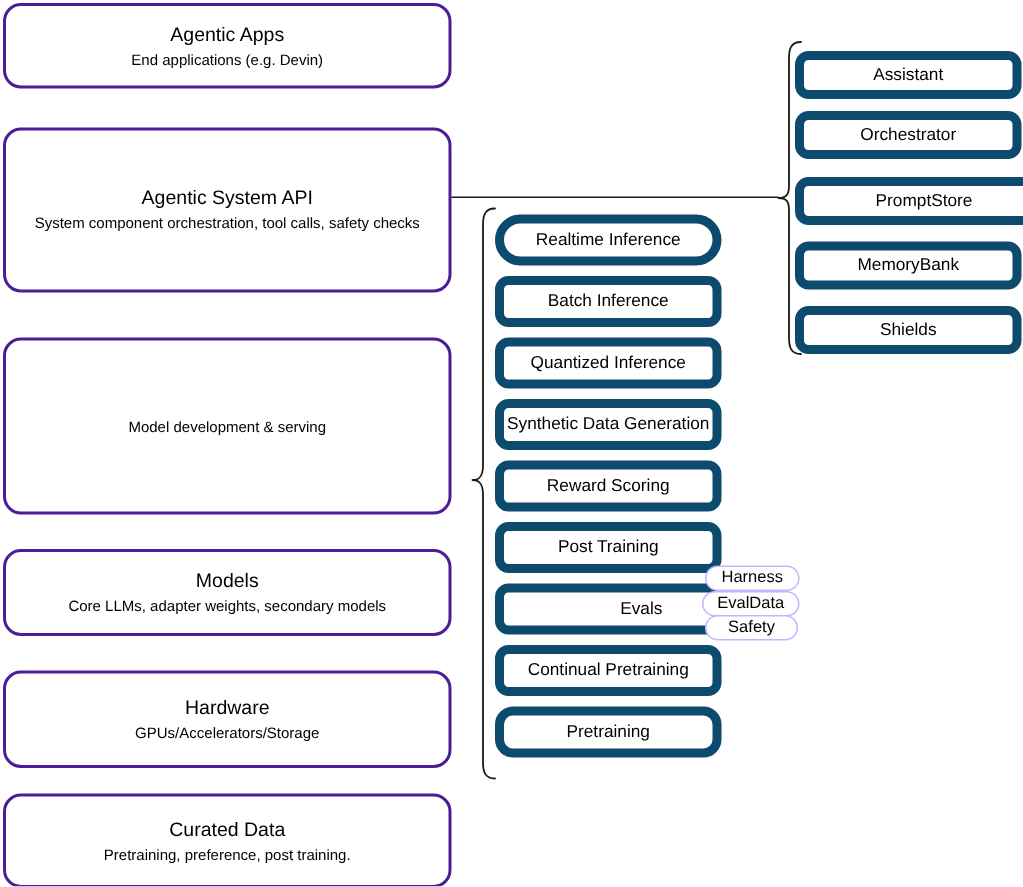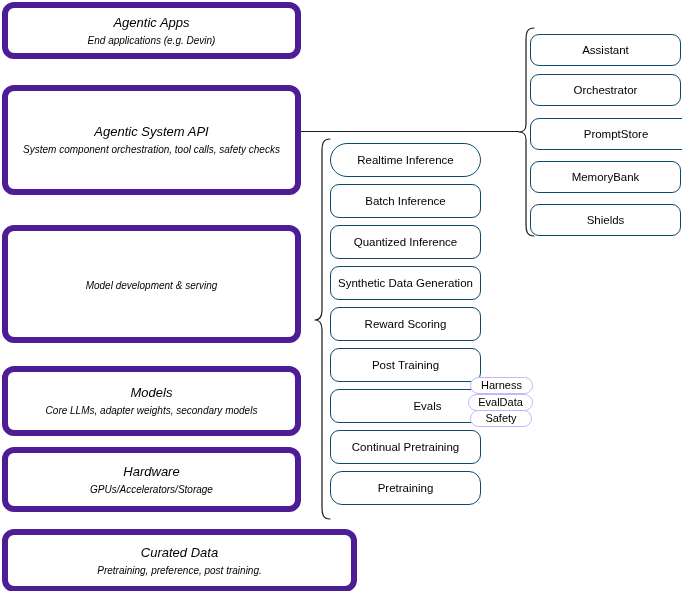--- a/index.html
+++ b/index.html
@@ -16,49 +16,48 @@
     width: 682px;
     height: 591px;
     overflow: hidden;
     background: #ffffff;
   }
 
   
   .layer-box {
     position: absolute;
     box-sizing: border-box;
-    border: 6px solid #4c1d95;
+    border: 2px solid #4c1d95;
     border-radius: 12px;
     background: #ffffff;
     display: flex;
     flex-direction: column;
     align-items: center;
     justify-content: center;
     text-align: center;
-    font-style: italic;
   }
   .layer-title {
     font-size: 13px;
     line-height: 16px;
     color: #000000;
     white-space: nowrap;
   }
   .layer-sub {
     font-size: 10px;
     line-height: 13px;
     color: #000000;
     margin-top: 3px;
     white-space: nowrap;
   }
 
   
   .cap-box {
     position: absolute;
     box-sizing: border-box;
-    border: 1px solid #0c4a6e;
+    border: 6px solid #0c4a6e;
     border-radius: 9px;
     background: #ffffff;
     display: flex;
     align-items: center;
     justify-content: center;
     font-size: 11.5px;
     line-height: 14px;
     color: #000000;
     white-space: nowrap;
   }
@@ -104,31 +103,31 @@
 
   <div class="layer-box" style="left:2px; top:85px; width:299px; height:110px;">
     <div class="layer-title">Agentic System API</div>
     <div class="layer-sub">System component orchestration, tool calls, safety checks</div>
   </div>
 
   <div class="layer-box" style="left:2px; top:225px; width:299px; height:118px;">
     <div class="layer-sub">Model development &amp; serving</div>
   </div>
 
-  <div class="layer-box" style="left:2px; top:366px; width:299px; height:70px;">
+  <div class="layer-box" style="left:2px; top:366px; width:299px; height:58px;">
     <div class="layer-title">Models</div>
     <div class="layer-sub">Core LLMs, adapter weights, secondary models</div>
   </div>
 
   <div class="layer-box" style="left:2px; top:447px; width:299px; height:65px;">
     <div class="layer-title">Hardware</div>
     <div class="layer-sub">GPUs/Accelerators/Storage</div>
   </div>
 
-  <div class="layer-box" style="left:2px; top:529px; width:355px; height:63px;">
+  <div class="layer-box" style="left:2px; top:529px; width:299px; height:63px;">
     <div class="layer-title">Curated Data</div>
     <div class="layer-sub">Pretraining, preference, post training.</div>
   </div>
 
   <div class="connector-line" style="left:301px; top:131px; width:218px;"></div>
 
   <div class="bracket" style="left:301px; top:138px; width:30px; height:382px;">
     <svg width="30" height="382" viewBox="0 0 30 382" fill="none">
       <path d="M29 1 C22 1 21 6 21 12 L21 172 C21 179 19 182 14 182 C19 182 21 185 21 192 L21 370 C21 376 22 381 29 381" stroke="#1a1a1a" stroke-width="1.2" fill="none" stroke-linecap="round" stroke-linejoin="round"></path>
     </svg>

